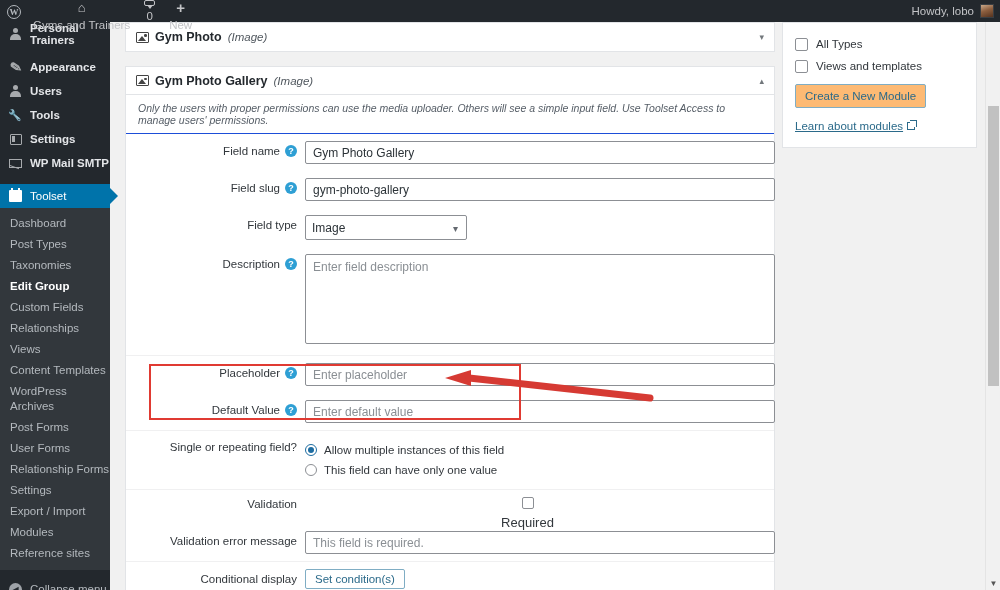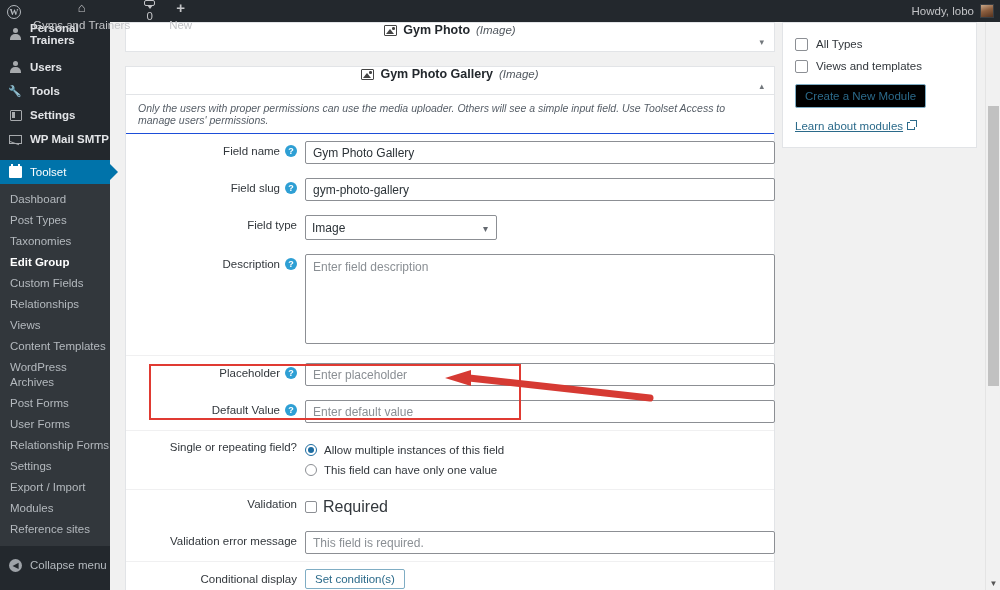--- a/index.html
+++ b/index.html
@@ -84,21 +84,21 @@
   .ico-toolset::after{content:"";position:absolute;top:-2px;right:2px;width:2px;height:4px;background:#fff;}
 
   
   .content { position:absolute; top:22px; left:110px; width:874px; height:568px; background:#f1f1f1; }
   .col-main { position:absolute; left:15px; top:0; width:650px; }
   .col-side { position:absolute; left:672px; top:0; width:195px; }
 
   .postbox { background:#fff; border:1px solid #e2e4e7; margin-bottom:14px; }
   .pb-head {
     display:flex; align-items:center; height:28px; padding:0 10px;
-    border-bottom:1px solid #e2e4e7; position:relative;flex-direction:column;
+    border-bottom:1px solid #e2e4e7; position:relative;
   }
   .pb-head.plain { border-bottom:none; }
   .pb-title { font-size:12.5px; color:#23282d; font-weight:bold; display:flex; align-items:center; gap:6px; }
   .pb-title .sub { font-weight:normal; font-style:italic; color:#50575e; font-size:11.5px; }
   .toggle-ico { margin-left:auto; color:#72777c; font-size:9px; }
   .ico-image{
     width:13px;height:11px;border:1.5px solid #444;display:inline-block;position:relative;border-radius:1px;
   }
   .ico-image::before{content:"";position:absolute;left:1px;bottom:1px;width:0;height:0;border-left:4px solid transparent;border-right:4px solid transparent;border-bottom:5px solid #444;}
   .ico-image::after{content:"";position:absolute;right:1.5px;top:1.5px;width:2.5px;height:2.5px;border-radius:50%;background:#444;}
@@ -123,53 +123,53 @@
   }
   .fctl { flex:1 1 auto; }
   input.txt, textarea.txt {
     width:470px; height:23px; padding:2px 7px; font-size:12px;
     border:1px solid #8c8f94; border-radius:2px; color:#2c3338;
     font-family:"Liberation Sans", sans-serif; background:#fff;
   }
   textarea.txt { height:90px; resize:none; padding-top:5px; }
   input.txt::placeholder, textarea.txt::placeholder { color:#8a8f94; }
   select.sel {
-    width:192px; height:25px; padding:2px 6px; font-size:12px;
+    width:162px; height:25px; padding:2px 6px; font-size:12px;
     border:1px solid #8c8f94; border-radius:2px; background:#fff; color:#2c3338;
     font-family:"Liberation Sans", sans-serif;
     -webkit-appearance:none; appearance:none;
   }
   .selwrap{ position:relative; display:inline-block; }
   .selwrap::after{
     content:"\25BE"; position:absolute; right:9px; top:50%; transform:translateY(-50%);
     pointer-events:none; color:#646970; font-size:10px;
   }
 
   .radio-line { display:flex; align-items:center; gap:7px; height:20px; font-size:11.5px; color:#32373c;}
   .rad { width:12px;height:12px;border-radius:50%;border:1px solid #1d6ca1;display:inline-block;position:relative;background:#fff; flex:0 0 12px;}
   .rad.on{ border-color:#1d6ca1; }
   .rad.on::after{content:"";position:absolute;left:2px;top:2px;width:6px;height:6px;border-radius:50%;background:#1d6ca1;}
   .rad.off{border-color:#8c8f94;}
   .chk { width:12px;height:12px;border:1px solid #8c8f94;border-radius:2px;background:#fff;display:inline-block; flex:0 0 12px;}
-  .chk-line{ display:flex; align-items:center; gap:6px; font-size:16px; color:#32373c; height:20px;}
+  .chk-line{ display:flex; align-items:center; gap:6px; font-size:13px; color:#32373c; height:20px;flex-direction:column;}
 
   .btn-secondary {
     display:inline-block; padding:3px 9px; font-size:11.5px;
     color:#2b6a8a; background:#fff; border:1px solid #7fadc4; border-radius:2px;
     font-family:"Liberation Sans", sans-serif; cursor:pointer;
   }
   .removebar { border-top:1px solid #f0f0f1; padding:7px 10px; }
 
   
   .sidebox { background:#fff; border:1px solid #e2e4e7; padding:10px 12px 13px 12px; }
   .side-chk { display:flex; align-items:center; gap:8px; font-size:11.5px; color:#32373c; height:22px; }
   .side-chk .chk { width:13px; height:13px; flex:0 0 13px;}
   .btn-primaryish {
     margin-top:7px; display:inline-block; padding:5px 9px; font-size:11.5px;
-    color:#2b6a8a; background:#000000; border:1px solid #7fadc4; border-radius:2px; cursor:pointer;
+    color:#2b6a8a; background:#fdba74; border:1px solid #7fadc4; border-radius:2px; cursor:pointer;
     font-family:"Liberation Sans", sans-serif;
   }
   .side-link { display:inline-flex; align-items:center; gap:4px; margin-top:12px; font-size:11.5px; color:#2b6a8a; text-decoration:underline;}
   .ico-external{width:8px;height:8px;border:1.3px solid #2b6a8a;display:inline-block;position:relative;}
   .ico-external::after{content:"";position:absolute;right:-3px;top:-3px;width:6px;height:6px;border-top:1.3px solid #2b6a8a;border-right:1.3px solid #2b6a8a;background:#fff;}
 
   
   .annot-box {
     position:absolute; border:2px solid #e03a32; pointer-events:none; z-index:25;
   }
@@ -212,20 +212,24 @@
 
   <div class="adminmenu">
     <div class="menu-top">
       <div class="mitem">
         <span class="mico">
             <i class="ico-person"></i>
           </span>
         <span>Personal Trainers</span>
       </div>
       <div class="msep"></div>
+      <div class="mitem">
+        <span class="mico ico-brush"></span>
+        <span>Appearance</span>
+      </div>
       <div class="mitem">
         <span class="mico">
             <i class="ico-person"></i>
           </span>
         <span>Users</span>
       </div>
       <div class="mitem">
         <span class="mico ico-wrench"></span>
         <span>Tools</span>
       </div>

